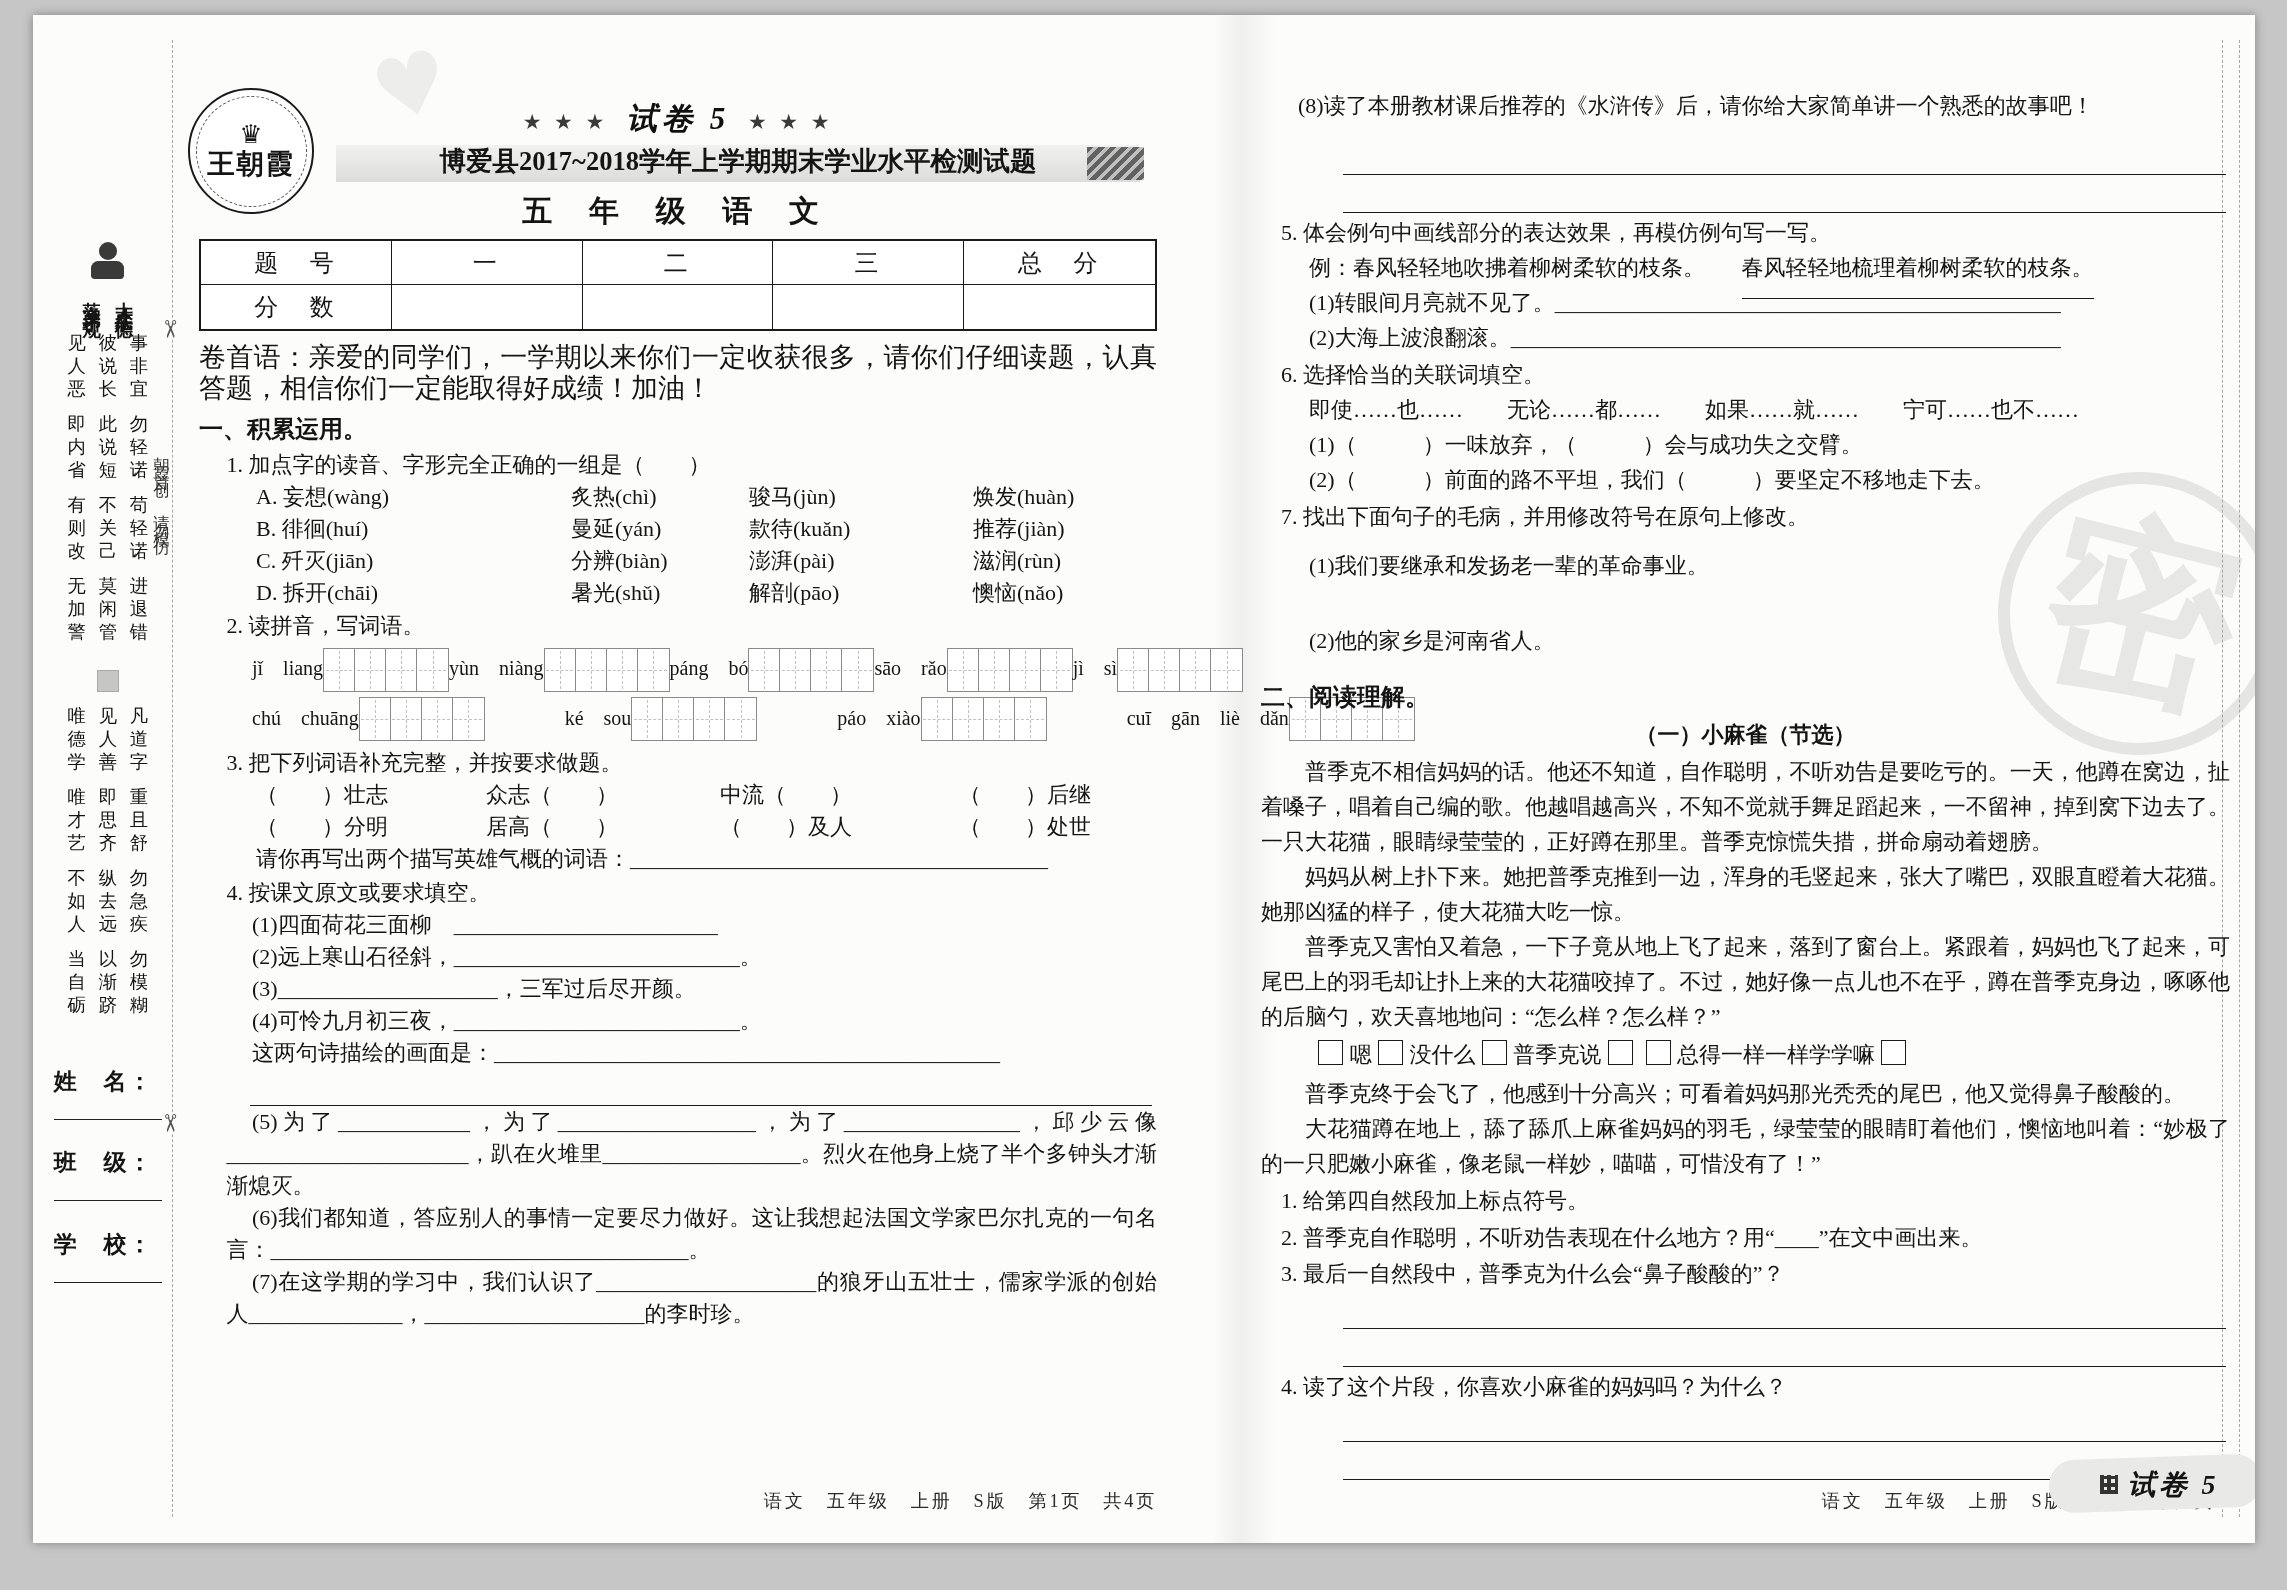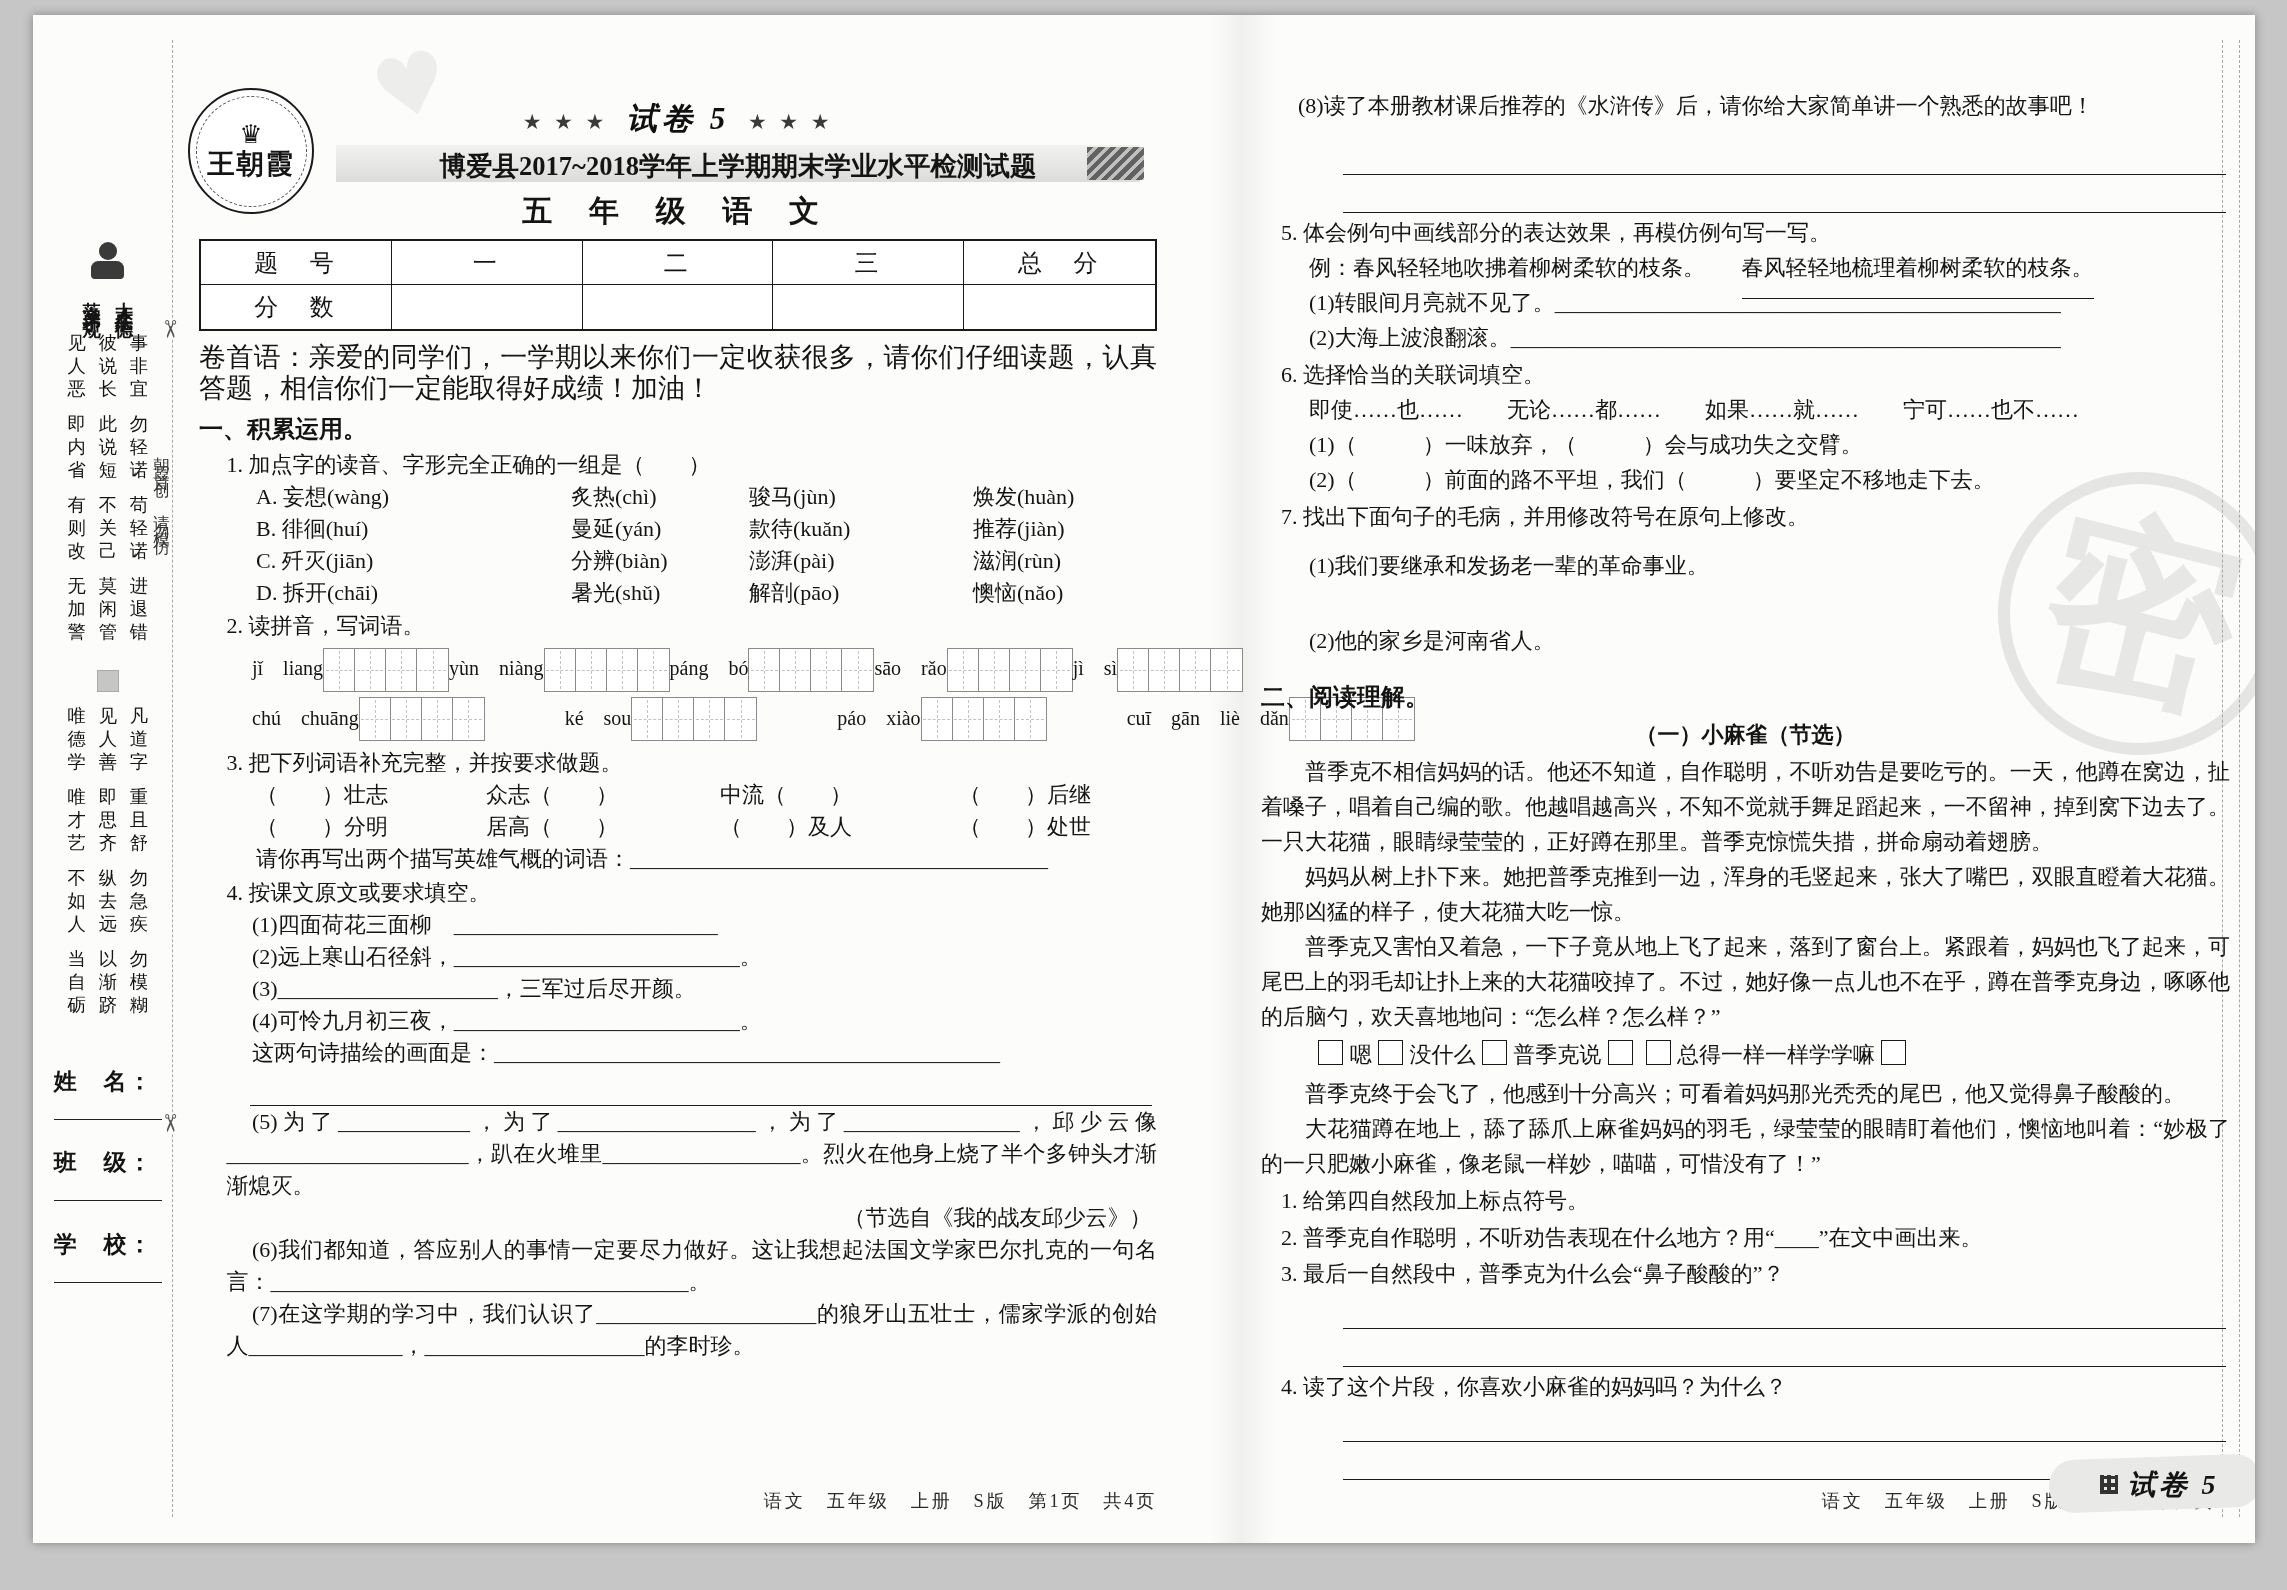--- a/index.html
+++ b/index.html
@@ -44,21 +44,21 @@
   .lp-header{position:relative}
   .heart-deco{position:absolute;left:174px;top:-12.8px;font-size:84px;color:#ededec;transform:rotate(-14deg);z-index:0;font-family:"DejaVu Sans",sans-serif}
   .logo{position:absolute;left:-11px;top:5.5px;width:126px;height:126px;border:2.7px solid #1a1a1a;border-radius:50%;
     display:flex;flex-direction:column;align-items:center;justify-content:center;background:#fff;z-index:3}
   .logo-inner{position:absolute;inset:5.5px;border:1.8px dashed #555;border-radius:50%}
   .logo-crown{font-family:"DejaVu Sans",sans-serif;font-size:25.6px;line-height:25.6px}
   .logo-name{font-weight:bold;font-size:27.4px;letter-spacing:1.8px}
   .paper-tag{text-align:center;padding-top:20px;font-size:21px;color:#3a3a3a;letter-spacing:3.7px}
   .paper-tag .tag-name{font-size:31px;font-weight:bold;font-style:italic;letter-spacing:4.6px;margin:0 9.1px;color:#101010}
   .title-banner{position:relative;margin:7.3px 0 0 137px;width:804px;height:37px;background:linear-gradient(180deg,#f1f1f0,#dcdcda);
-    display:flex;align-items:flex-end;justify-content:center;font-size:26.5px;font-weight:bold;z-index:1}
+    display:flex;align-items:flex-start;justify-content:center;font-size:26.5px;font-weight:bold;z-index:1}
   .banner-deco{position:absolute;right:-3.7px;top:1.8px;width:57px;height:33px;background:repeating-linear-gradient(135deg,#4a4a4a 0 4.6px,#b9b9b9 4.6px 8.2px);opacity:.85}
   .subtitle{text-align:center;font-size:30px;font-weight:bold;letter-spacing:14.6px;margin-top:12.8px}
   .score-grid{display:grid;grid-template-columns:repeat(5,1fr);border:2.3px solid #1a1a1a;margin-top:12.8px;background:#fff}
   .score-cell{height:44px;border-right:1.8px solid #1a1a1a;border-bottom:1.8px solid #1a1a1a;display:flex;align-items:center;justify-content:center;font-size:24px;letter-spacing:3.7px}
   .score-cell:nth-child(5n){border-right:none}
   .score-cell:nth-last-child(-n+5){border-bottom:none}
 
   .preface{margin-top:11px;font-size:27px;line-height:31px;text-align:justify}
   .sec-head{font-weight:bold;font-size:24px;margin-top:7.3px;line-height:35px}
   .stem{padding-left:27.4px;margin-top:1.8px}
@@ -434,21 +434,20 @@
     <div class="indent1">请你再写出两个描写英雄气概的词语：______________________________________</div>
 
     <div class="stem">4. 按课文原文或要求填空。</div>
     <div class="q4-para">(1)四面荷花三面柳　________________________</div>
     <div class="q4-para">(2)远上寒山石径斜，__________________________。</div>
     <div class="q4-para">(3)____________________，三军过后尽开颜。</div>
     <div class="q4-para">(4)可怜九月初三夜，__________________________。</div>
     <div class="q4-para">这两句诗描绘的画面是：______________________________________________</div>
     <div class="ans-line"></div>
     <div class="q4-para">(5)为了____________，为了__________________，为了________________，邱少云像______________________，趴在火堆里__________________。烈火在他身上烧了半个多钟头才渐渐熄灭。</div>
-    <div class="q4-src">（节选自《我的战友邱少云》）</div>
     <div class="q4-para">(6)我们都知道，答应别人的事情一定要尽力做好。这让我想起法国文学家巴尔扎克的一句名言：______________________________________。</div>
     <div class="q4-para">(7)在这学期的学习中，我们认识了____________________的狼牙山五壮士，儒家学派的创始人______________，____________________的李时珍。</div>
   </section>
 
   <section class="rpage">
     <div class="r-sub" style="padding-left:37px">(8)读了本册教材课后推荐的《水浒传》后，请你给大家简单讲一个熟悉的故事吧！</div>
     <div class="gap-sm"></div>
     <div class="ans-line"></div>
     <div class="ans-line"></div>
 

